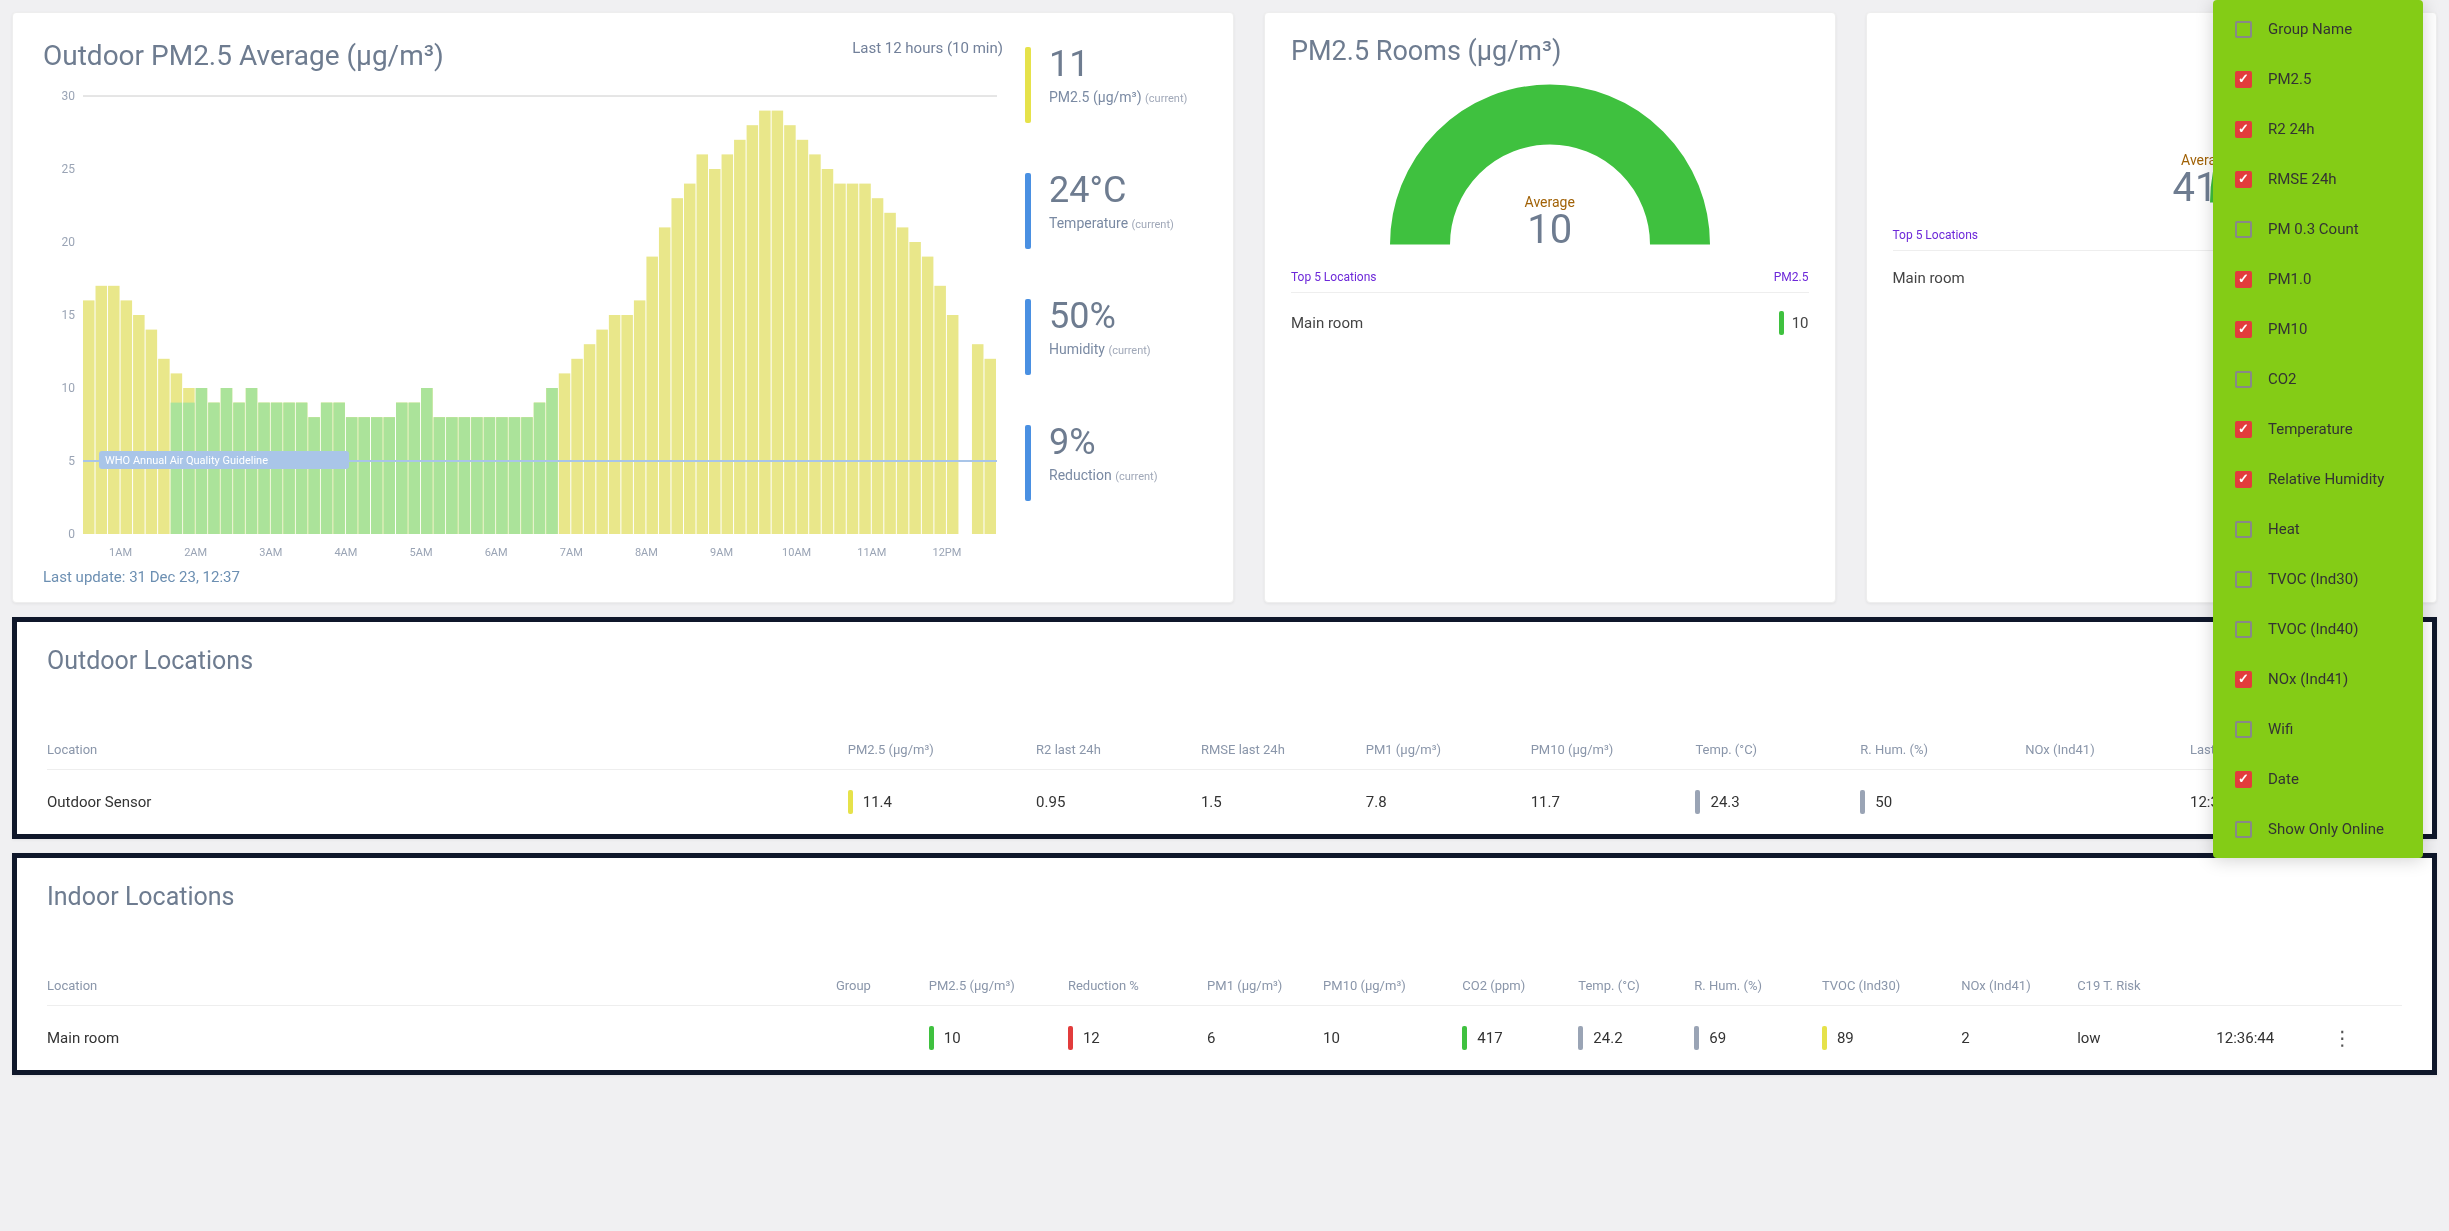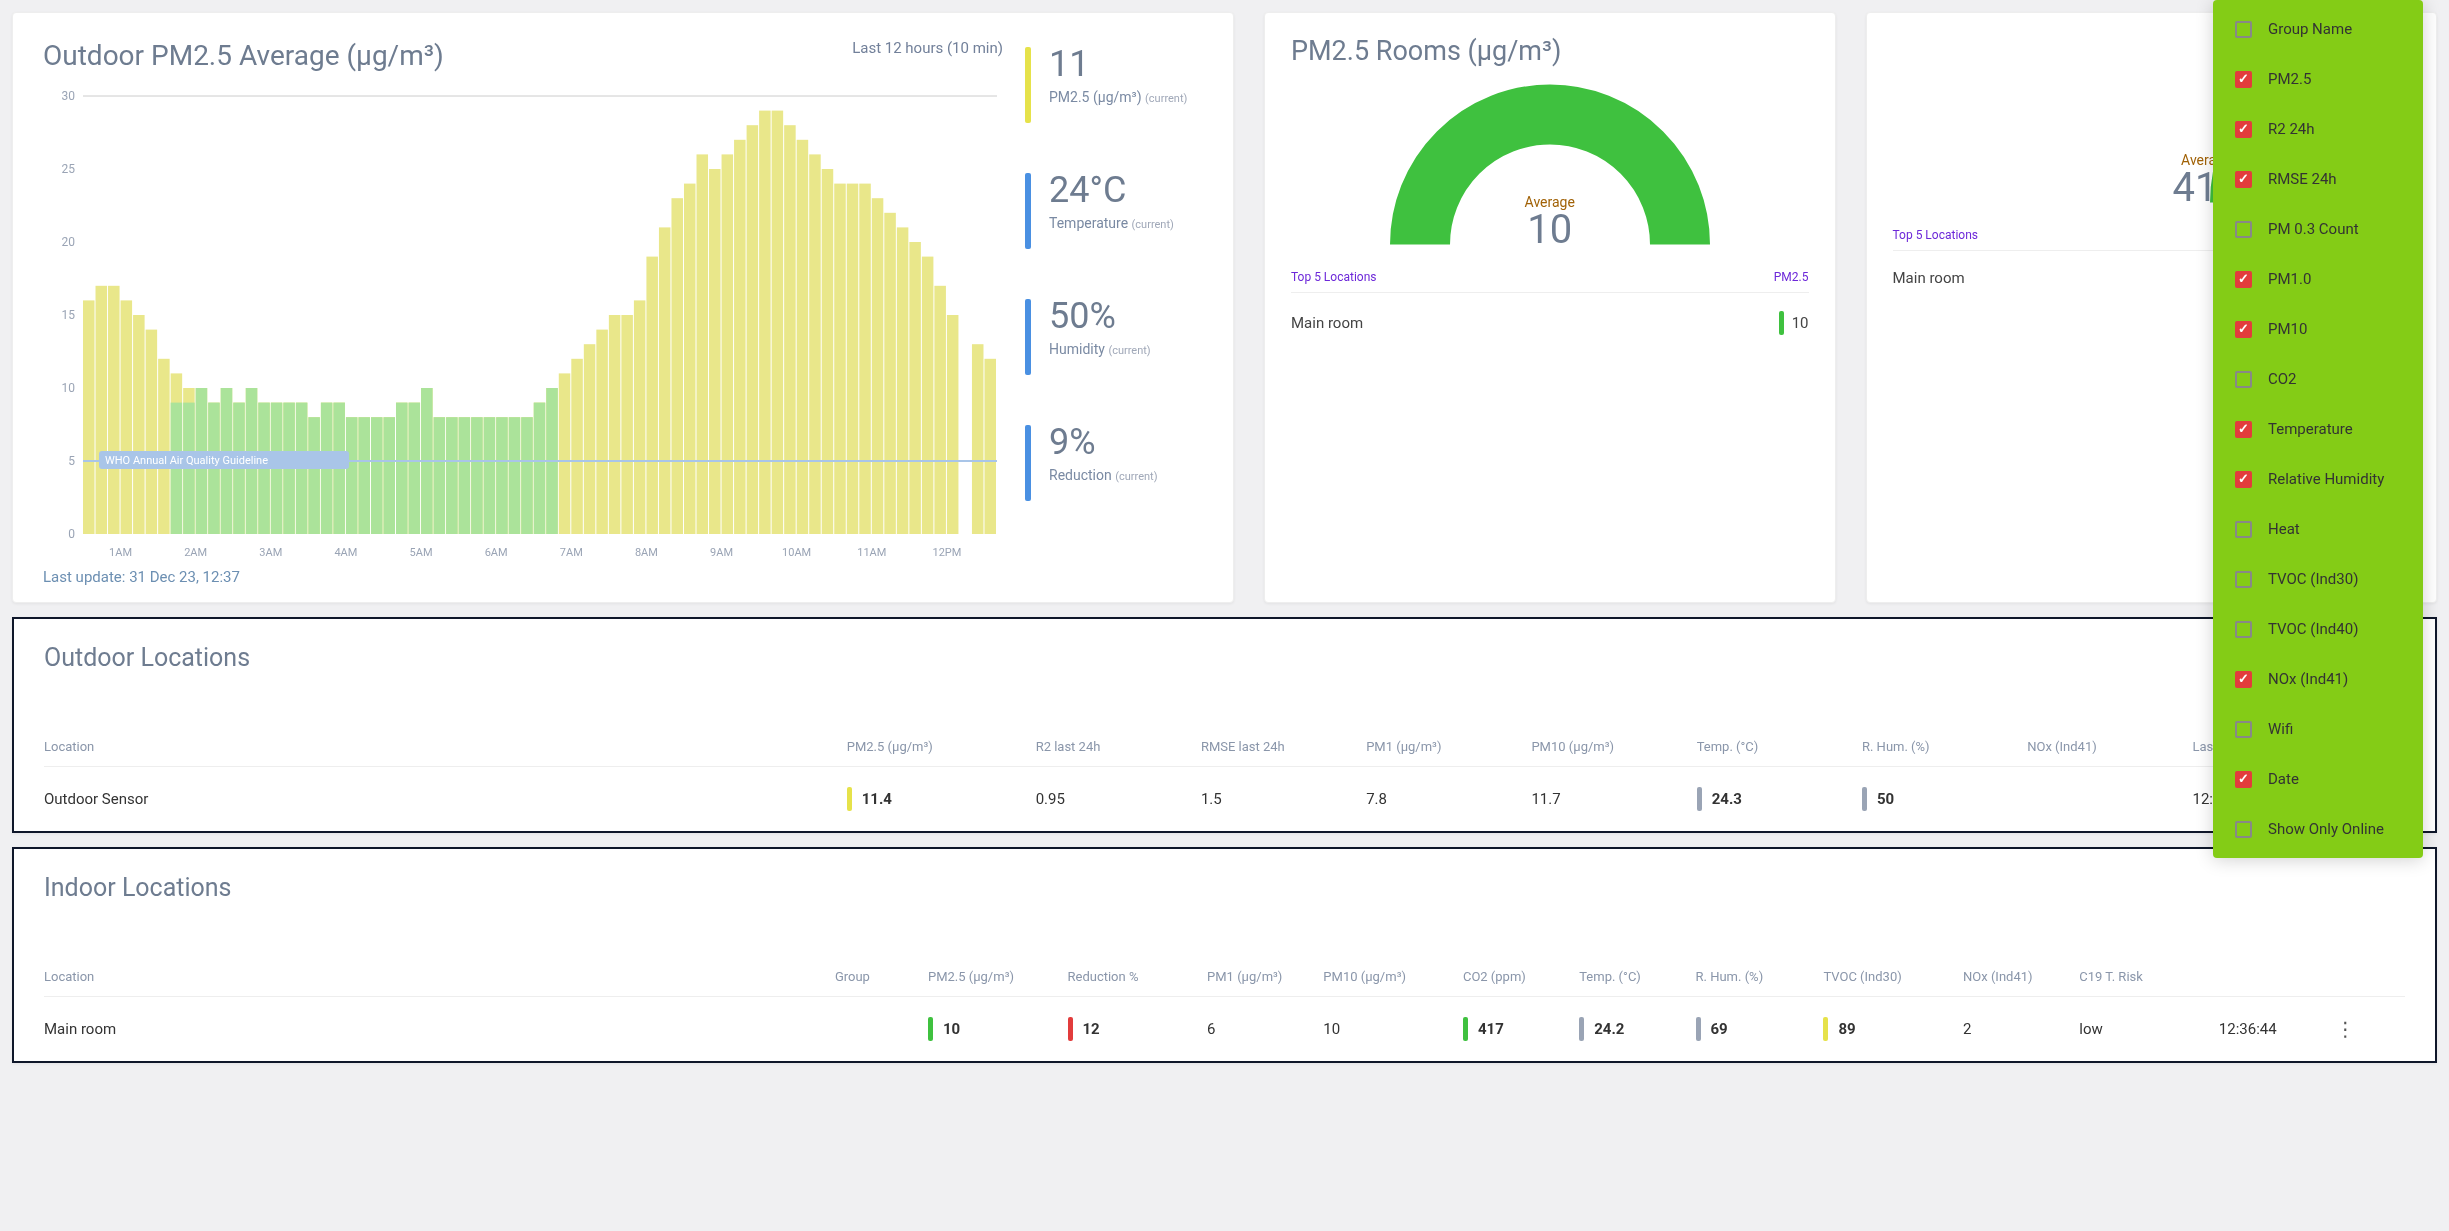--- a/index.html
+++ b/index.html
@@ -36,26 +36,26 @@
   .gauge-wrap { position:relative; height: 175px; display:flex; justify-content:center; align-items:flex-end; overflow:hidden;}
   .gauge-svg { width: 320px; height: 175px; }
   .gauge-text { position:absolute; left:0; right:0; bottom: 2px; text-align:center; }
   .gauge-text .avg { font-size:14px; color:#a16207; }
   .gauge-text .val { font-size: 40px; color:#6e7c90; font-weight:400; line-height:1;}
   .rank-row { display:flex; justify-content:space-between; font-size:12px; color:#6d28d9; margin-top:18px; padding-bottom:8px;}
   .loc-row { display:flex; justify-content:space-between; align-items:center; padding:18px 0; border-top:1px solid #eee; font-size:15px; color:#444;}
   .loc-row .bar-val { display:flex; align-items:center; gap:8px;}
   .bar-ind { display:inline-block; width:5px; height:24px; border-radius:2px; }
 
-  .section-card { background:#fff; border:2px solid #0f172a; box-shadow:0 1px 3px rgba(0,0,0,0.06); padding: 24px 30px 0; margin-bottom: 14px;}
+  .section-card { background:#fff; border:5px solid #0f172a; box-shadow:0 1px 3px rgba(0,0,0,0.06); padding: 24px 30px 0; margin-bottom: 14px;}
   .section-title { font-size:25px; color:#6e7c90; font-weight:400; margin-bottom: 55px;}
   .tbl { width:100%; border-collapse:collapse; table-layout:fixed;}
   .tbl th { text-align:left; font-size:13px; color:#8a96aa; font-weight:400; padding:12px 10px 12px 0;}
   .tbl td { text-align:left; font-size:15px; color:#333; padding:20px 10px 20px 0; border-top:1px solid #eee;}
-  .cell-ind { display:flex; align-items:center; gap:10px;font-weight:bold;}
+  .cell-ind { display:flex; align-items:center; gap:10px;}
   .more-dots { font-size:20px; color:#555; cursor:pointer; text-align:center;}
 
   
   .dropdown {
     position: fixed; top: 0; right: 26px; width: 210px;
     background:#84cc16; border-radius: 4px;
     box-shadow: 0 2px 18px rgba(0,0,0,0.18);
     padding: 4px 0;
     z-index: 50;
   }

